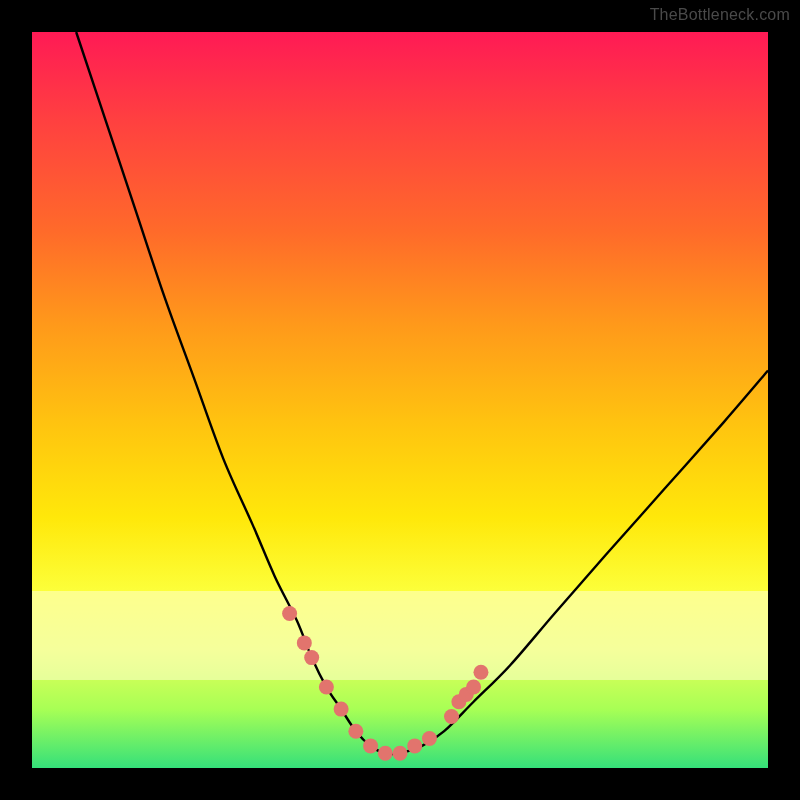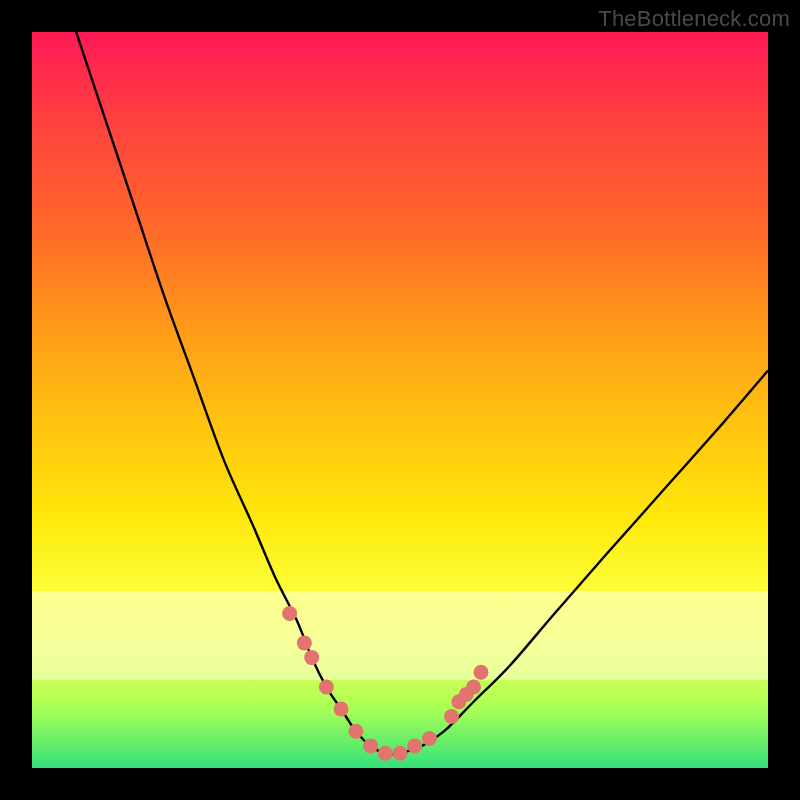--- a/index.html
+++ b/index.html
@@ -43,21 +43,21 @@
     position: absolute;
     left: 0;
     right: 0;
     background: rgba(255, 255, 210, 0.55);
   }
   .watermark {
     position: absolute;
     top: 6px;
     right: 10px;
     color: #4a4a4a;
-    font-size: 22px;
+    font-size: 16px;
     font-weight: 500;
     letter-spacing: 0.2px;
     pointer-events: none;
   }
   svg.curve {
     position: absolute;
     left: 0;
     top: 0;
     width: 736px;
     height: 736px;

